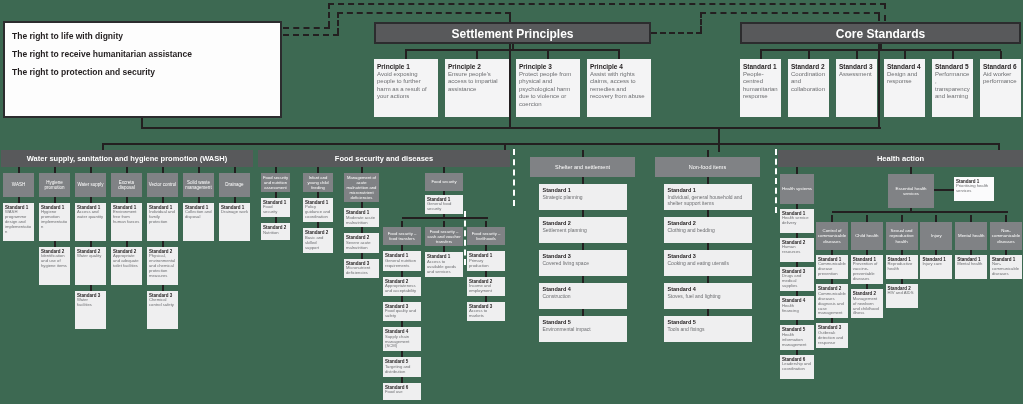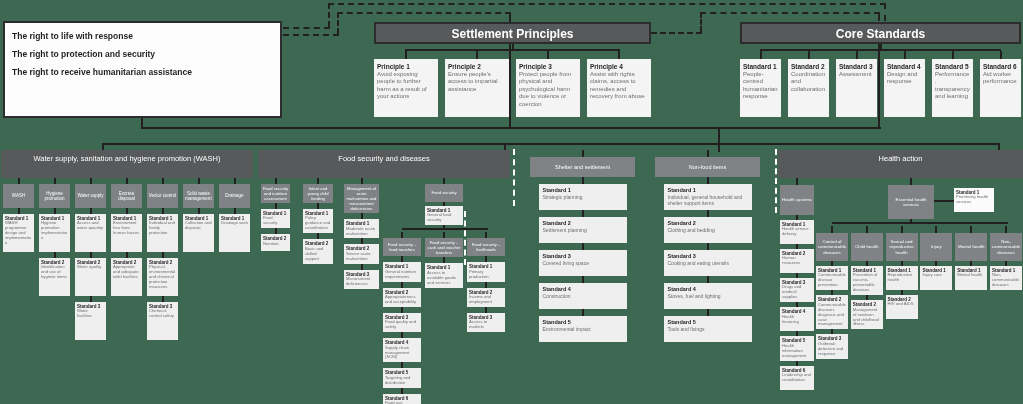--- a/index.html
+++ b/index.html
@@ -27,22 +27,22 @@
   .pp .tree .r{left:31px;right:31px}
   .cs .tree .r{left:20px;right:20px}
   .row{display:flex;gap:7px}
   .pcol{flex:1;display:flex;flex-direction:column;align-items:center;min-width:0}
   .pcol .vdrop{width:2px;height:8px;background:#231f20}
   .pbox{background:#f4f4f5;width:100%;box-sizing:border-box;padding:4px 3px;min-height:58px}
   .pbox .std-label{font-size:6.5px}
   .pbox .std-text{font-size:6px;line-height:1.25}
   
   .section{position:absolute;top:150px}
-  .sec-head{background:#58595b;color:#fff;font-weight:normal;font-size:7.5px;text-align:center;
-            height:28px;line-height:17px;white-space:nowrap}
+  .sec-head{background:#58595b;color:#fff;font-weight:bold;font-size:7.5px;text-align:center;
+            height:17px;line-height:17px;white-space:nowrap}
   .wash{left:1px;width:252px}
   .food{left:258px;width:252px}
   .shelter{left:520px;width:251px}
   .health{left:778px;width:245px}
   .cols{display:flex;align-items:flex-start}
   .col{flex:none;display:flex;flex-direction:column;align-items:center;min-width:0}
   .vdrop{flex:none;width:2px;height:6px;background:#231f20}
   .colhead{background:#808285;color:#fff;font-size:4.5px;text-align:center;width:100%;
            box-sizing:border-box;padding:2px 1px;display:flex;align-items:center;justify-content:center;
            overflow-wrap:anywhere;line-height:1.2}
@@ -120,23 +120,23 @@
   <div class="dash-v" style="left:337px;top:12px;height:22px"></div>
   <div class="dash-h" style="left:337px;top:12px;width:174px"></div>
   <div class="dash-v" style="left:509px;top:12px;height:10px"></div>
   <div class="dash-h" style="left:651px;top:32px;width:51px"></div>
   <div class="dash-v" style="left:700px;top:12px;height:20px"></div>
   <div class="dash-h" style="left:700px;top:12px;width:180px"></div>
   <div class="dash-v" style="left:878px;top:12px;height:9px"></div>
 
   <div class="hc">
     <div id="hc-body">
-        <div class="hc-line">The right to life with response</div>
+        <div class="hc-line">The right to life with dignity</div>
+        <div class="hc-line">The right to receive humanitarian assistance</div>
         <div class="hc-line">The right to protection and security</div>
-        <div class="hc-line">The right to receive humanitarian assistance</div>
       </div>
   </div>
 
   <div class="topbox pp">
     <div class="top-head">Settlement Principles</div>
     <div class="tree">
         <div class="c"></div>
         <div class="r"></div>
       </div>
     <div class="row" id="pp-row">

